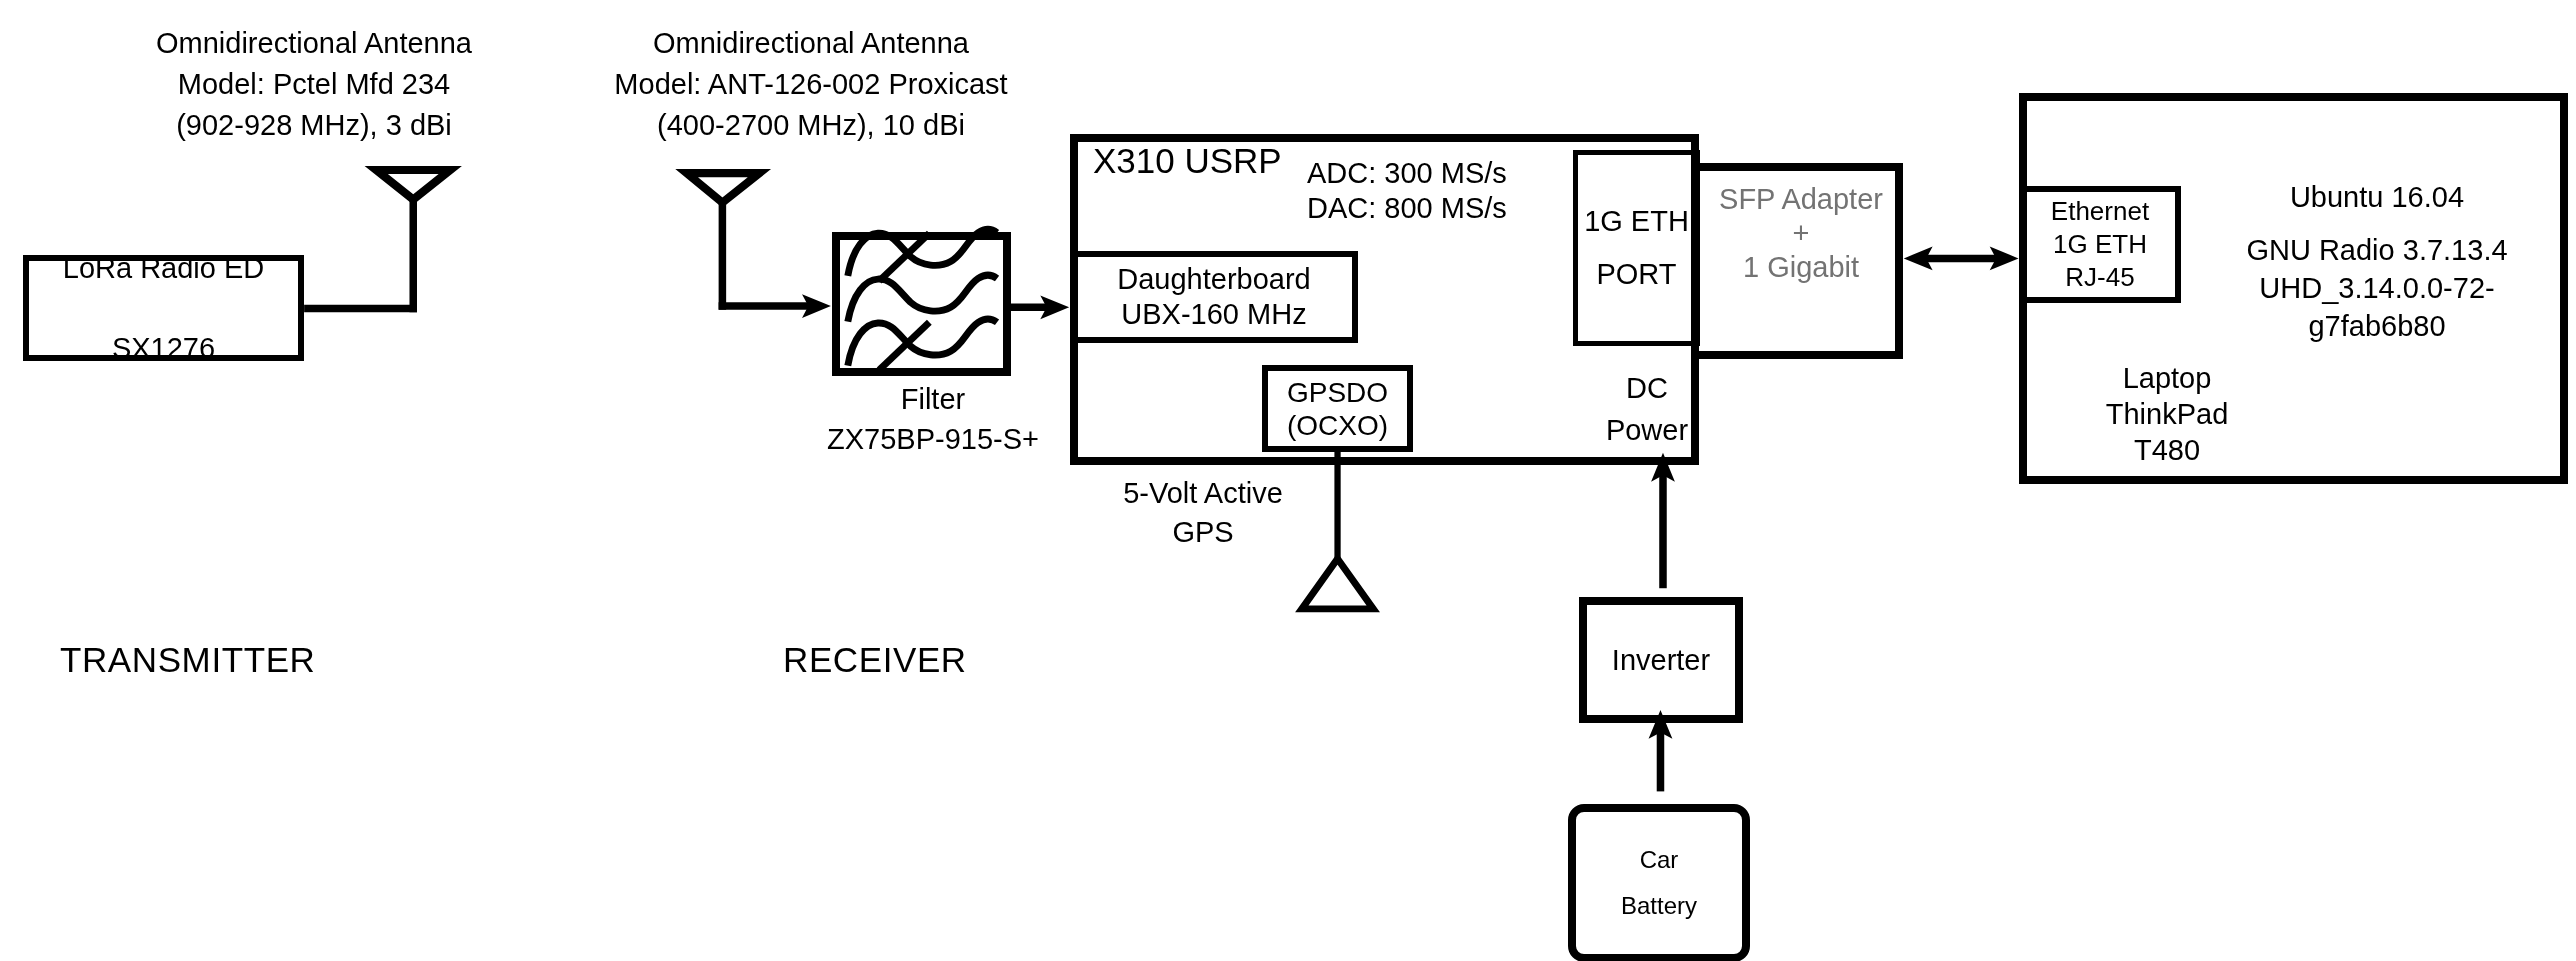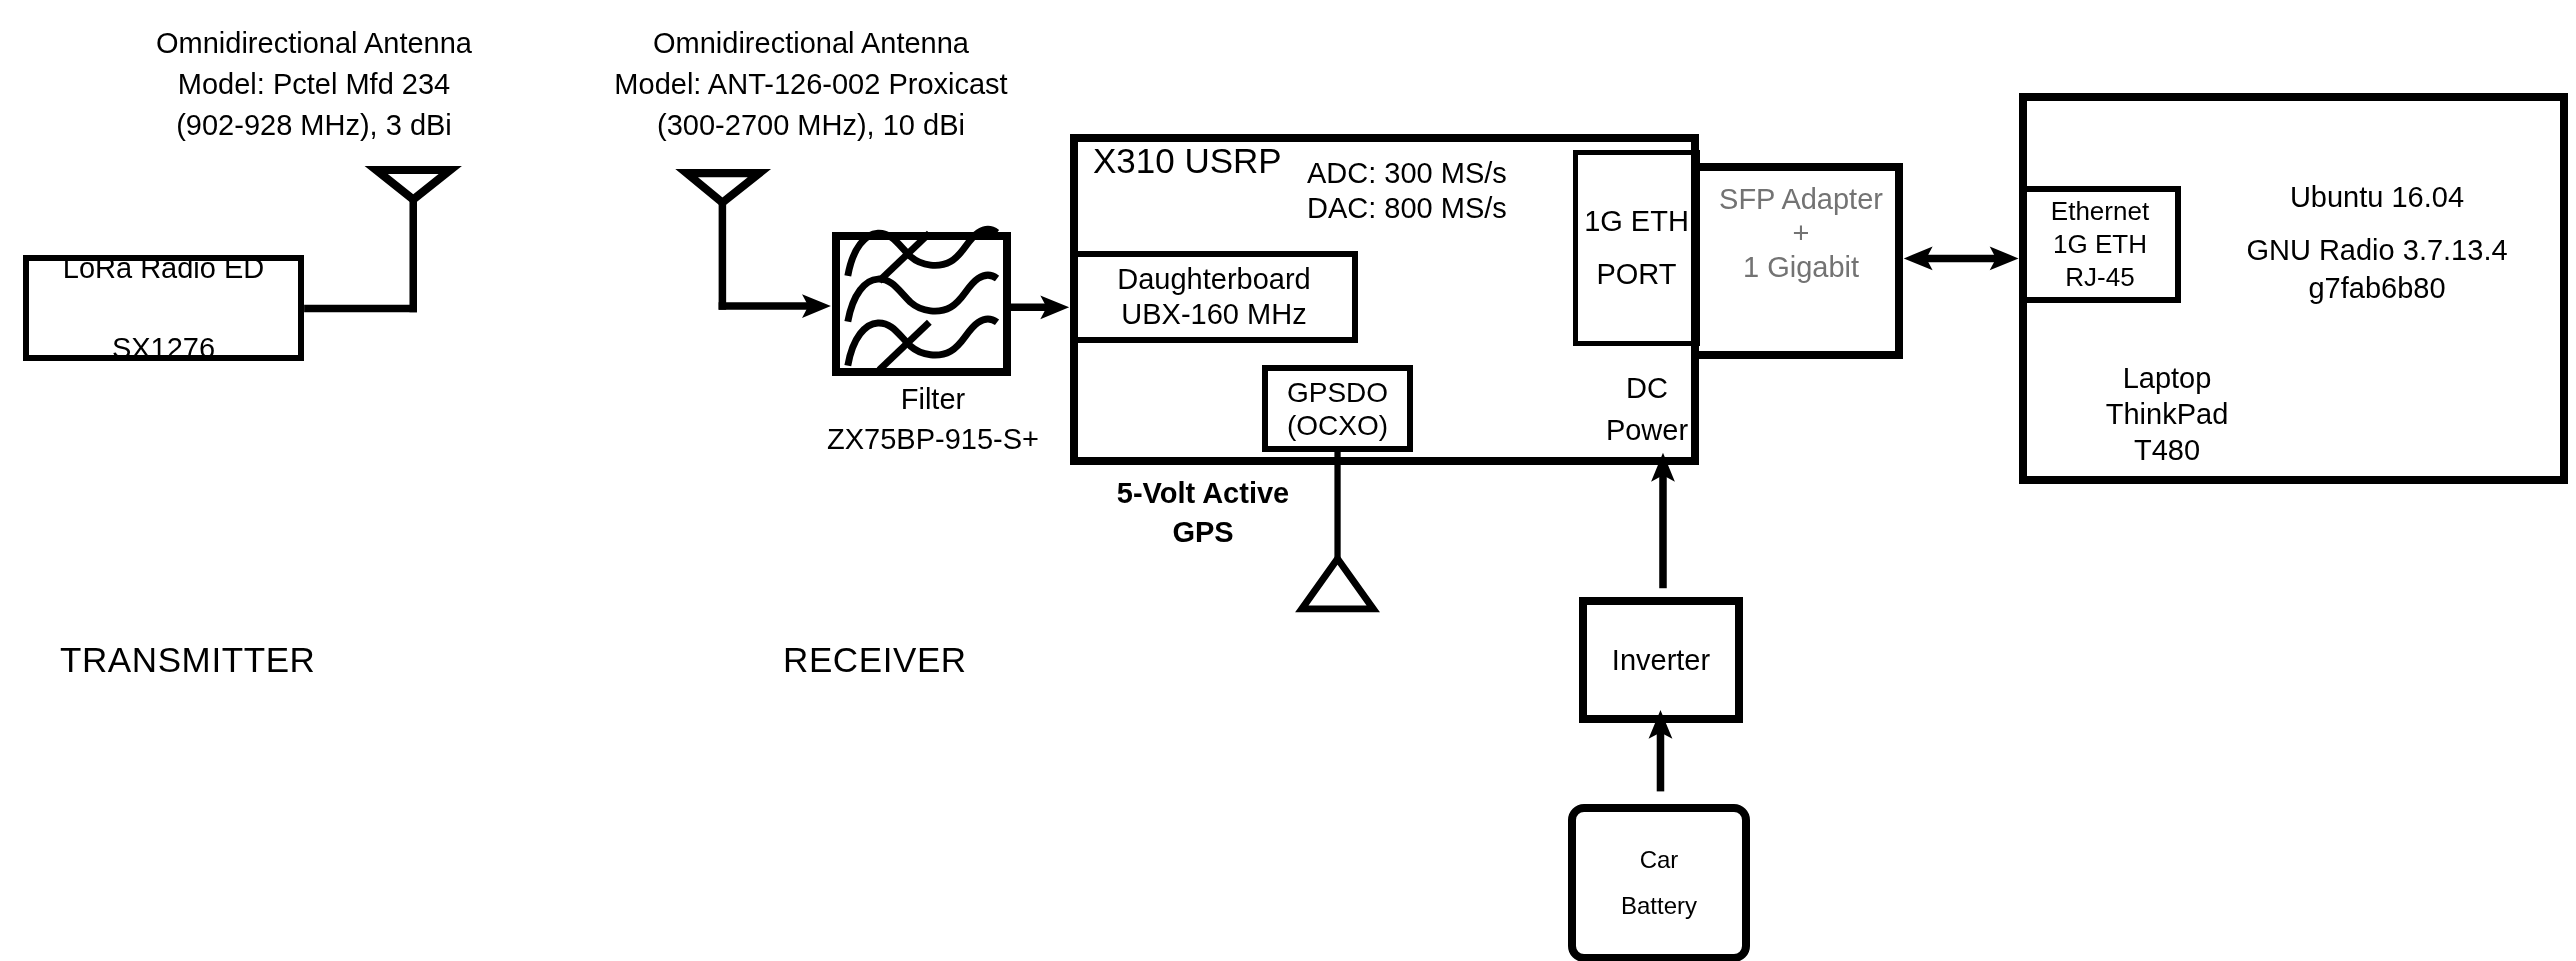--- a/index.html
+++ b/index.html
@@ -86,21 +86,21 @@
   <div class="box" style="left:23px;top:255px;width:281px;height:106px;line-height:40px;font-size:29px;gap:40px;">
     <div>LoRa Radio ED</div>
     <div>SX1276</div>
   </div>
 
   <div class="label section" style="left:60px;top:639px;">TRANSMITTER</div>
 
   <div class="label center" style="left:811px;top:23px;">
     <div>Omnidirectional Antenna</div>
     <div>Model: ANT-126-002 Proxicast</div>
-    <div>(300-2700 MHz), 10 dBi</div>
+    <div>(400-2700 MHz), 10 dBi</div>
   </div>
 
   <div class="box thick" style="left:832px;top:219px;width:179px;height:144px;"></div>
   <div class="label center" style="left:933px;top:379px;line-height:40px;">
     <div>Filter</div>
     <div>ZX75BP-915-S+</div>
   </div>
 
   <div class="box thick" style="left:1070px;top:121px;width:629px;height:331px;"></div>
   <div class="label" style="left:1093px;top:141px;font-size:35px;line-height:39px;">X310 USRP</div>
@@ -112,21 +112,21 @@
   <div class="box" style="left:1070px;top:251px;width:288px;height:92px;line-height:35px;font-size:29px;">
     <div>Daughterboard</div>
     <div>UBX-160 MHz</div>
   </div>
 
   <div class="box" style="left:1262px;top:365px;width:151px;height:87px;line-height:33px;font-size:28px;">
     <div>GPSDO</div>
     <div>(OCXO)</div>
   </div>
 
-  <div class="label center" style="left:1203px;top:474px;line-height:39px;font-weight:bold;">
+  <div class="label center" style="left:1203px;top:474px;line-height:39px;">
     <div>5-Volt Active</div>
     <div>GPS</div>
   </div>
 
   <div class="box thin" style="left:1573px;top:150px;width:127px;height:196px;line-height:53px;font-size:29px;">
     <div>1G ETH</div>
     <div>PORT</div>
   </div>
 
   <div class="label center" style="left:1647px;top:367px;line-height:42px;">
@@ -156,20 +156,21 @@
   <div class="box" style="left:2019px;top:186px;width:162px;height:117px;line-height:33px;font-size:26px;">
     <div>Ethernet</div>
     <div>1G ETH</div>
     <div>RJ-45</div>
   </div>
 
   <div class="label center" style="left:2377px;top:180px;line-height:34px;">Ubuntu 16.04</div>
 
   <div class="label center" style="left:2377px;top:231px;line-height:38px;">
     <div>GNU Radio 3.7.13.4</div>
+    <div>UHD_3.14.0.0-72-</div>
     <div>g7fab6b80</div>
   </div>
 
   <div class="label center" style="left:2123px;top:360px;line-height:36px;margin-left:44px;">
     <div>Laptop</div>
     <div>ThinkPad</div>
     <div>T480</div>
   </div>
 
 </div>

